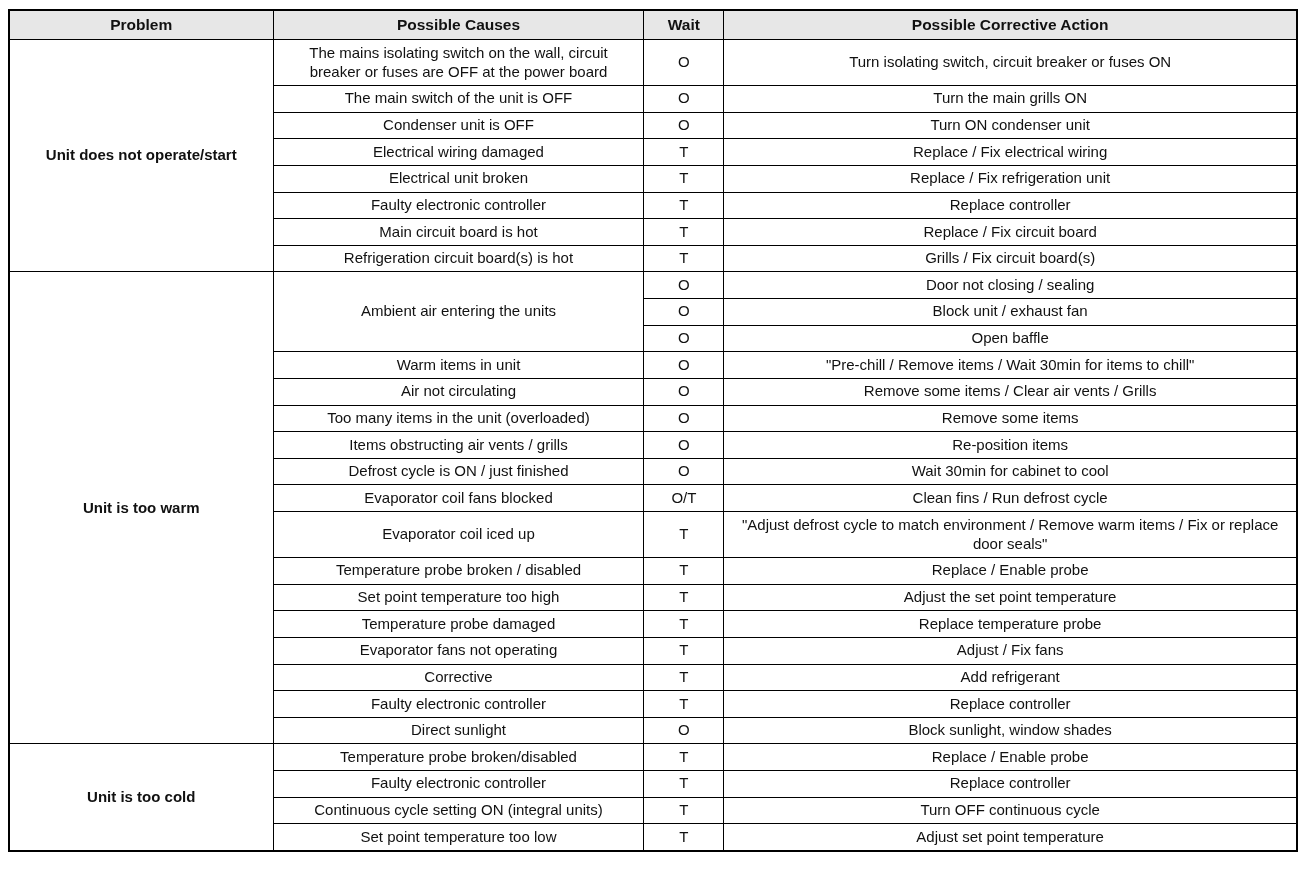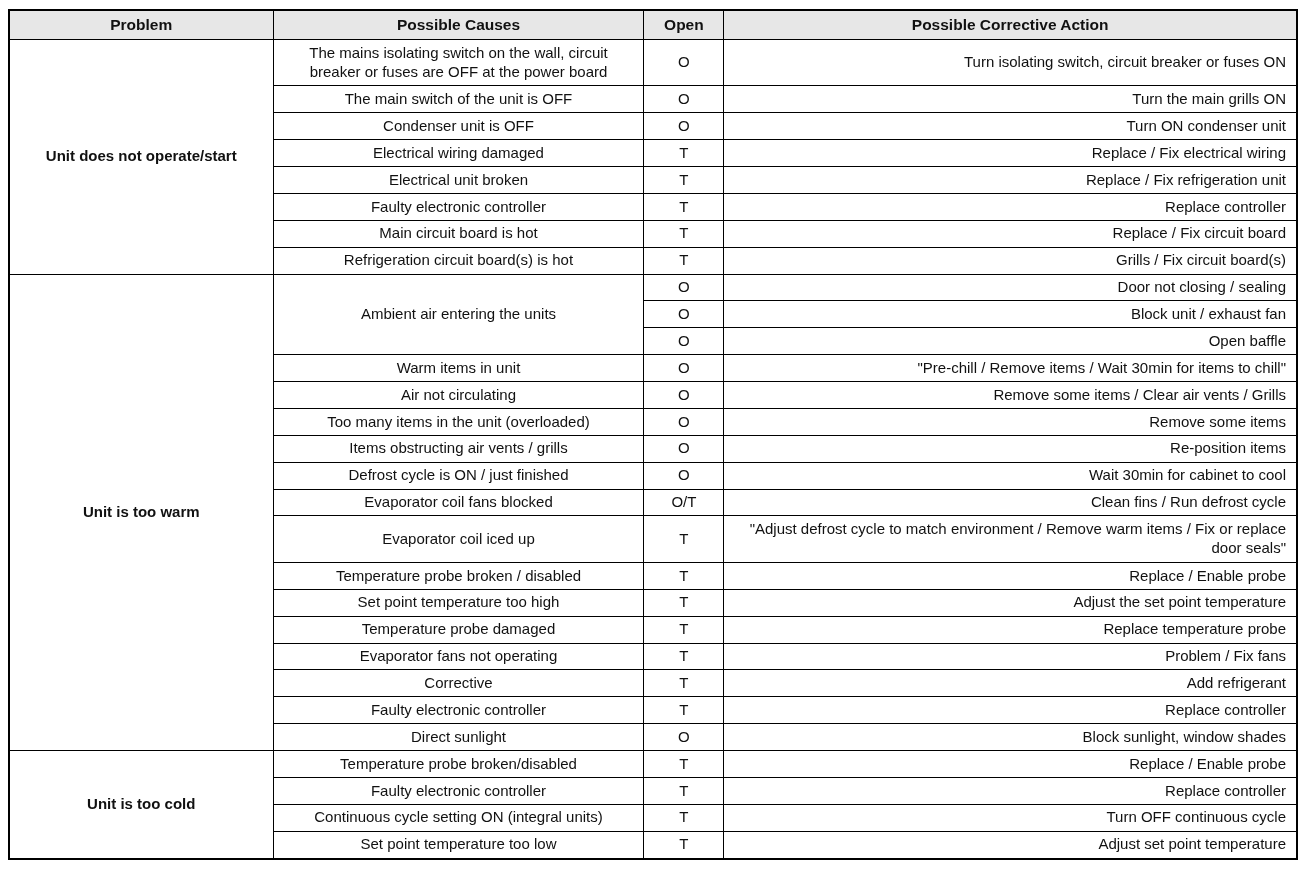--- a/index.html
+++ b/index.html
@@ -5,21 +5,21 @@
   html, body {
     margin: 0;
     padding: 0;
     background: #ffffff;
     font-family: "Liberation Sans", sans-serif;
   }
   .page {
     width: 1306px;
     height: 870px;
     box-sizing: border-box;
-    padding: 9px 8px 10px 8px;
+    padding: 9px 8px 18px 8px;
     background: #ffffff;
   }
   table.trouble {
     width: 100%;
     height: 100%;
     border-collapse: collapse;
     table-layout: fixed;
     border: 2px solid #000000;
   }
   .trouble th, .trouble td {
@@ -46,40 +46,40 @@
   }
   td.cause-cell {
     text-align: center;
     vertical-align: middle;
   }
   td.task-cell {
     text-align: center;
     vertical-align: middle;
   }
   td.action-cell {
-    text-align: right;
+    text-align: center;
     vertical-align: middle;
   }
 </style>
 </head>
 <body>
 
 <div class="page">
   <table class="trouble">
     <colgroup>
       <col style="width:20.5%">
       <col style="width:28.8%">
       <col style="width:6.2%">
       <col style="width:44.5%">
     </colgroup>
     <thead>
         <tr>
           <th>Problem</th>
           <th>Possible Causes</th>
-          <th>Open</th>
+          <th>Wait</th>
           <th>Possible Corrective Action</th>
         </tr>
       </thead>
     <tbody>
         <tr>
           <td class="problem-cell" rowspan="8">Unit does not operate/start</td>
           <td class="cause-cell">The mains isolating switch on the wall, circuit breaker or fuses are OFF at the power board</td>
           <td class="task-cell">O</td>
           <td class="action-cell">Turn isolating switch, circuit breaker or fuses ON</td>
         </tr>
@@ -178,21 +178,21 @@
           <td class="action-cell">Adjust the set point temperature</td>
         </tr>
         <tr>
           <td class="cause-cell">Temperature probe damaged</td>
           <td class="task-cell">T</td>
           <td class="action-cell">Replace temperature probe</td>
         </tr>
         <tr>
           <td class="cause-cell">Evaporator fans not operating</td>
           <td class="task-cell">T</td>
-          <td class="action-cell">Problem / Fix fans</td>
+          <td class="action-cell">Adjust / Fix fans</td>
         </tr>
         <tr>
           <td class="cause-cell">Corrective</td>
           <td class="task-cell">T</td>
           <td class="action-cell">Add refrigerant</td>
         </tr>
         <tr>
           <td class="cause-cell">Faulty electronic controller</td>
           <td class="task-cell">T</td>
           <td class="action-cell">Replace controller</td>

